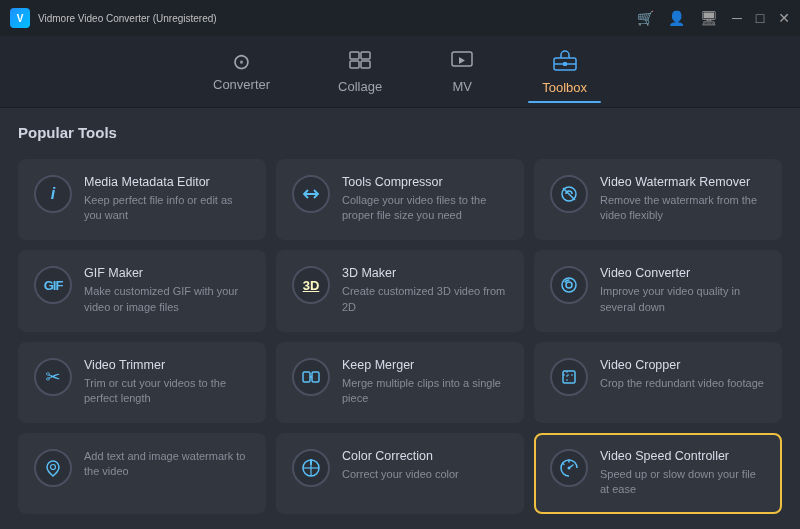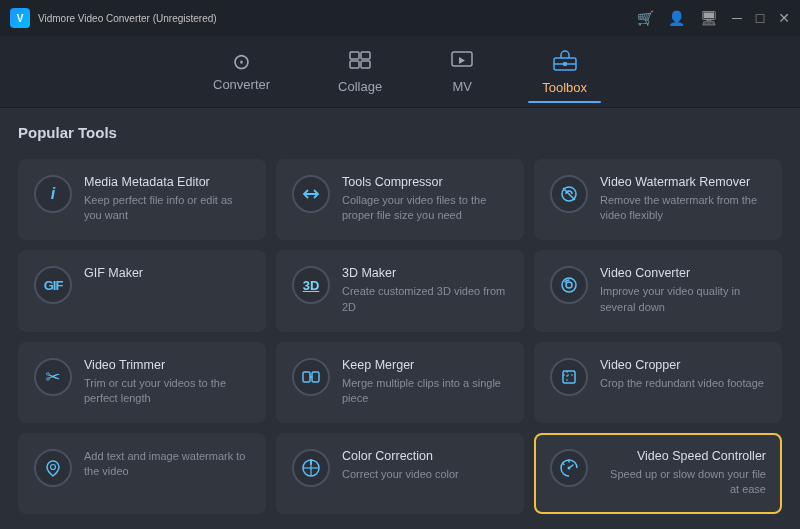--- a/index.html
+++ b/index.html
@@ -121,21 +121,20 @@
       padding: 14px 14px;
       display: flex;
       align-items: flex-start;
       gap: 12px;
       cursor: pointer;
       transition: background 0.15s;
       border: 2px solid transparent;
     }
     .tool-card.highlighted {
       border: 2px solid #f0c040;
-      text-align: right;
     }
     .tool-card-icon {
       width: 38px;
       height: 38px;
       border-radius: 50%;
       background: #2b2f38;
       display: flex;
       align-items: center;
       justify-content: center;
       flex-shrink: 0;
@@ -251,25 +250,26 @@
       <div class="tool-card-text">
         <div class="tool-card-title">Video Watermark Remover</div>
         <div class="tool-card-desc">Remove the watermark from the video flexibly</div>
       </div>
     </div>
 
     <div class="tool-card">
       <div class="tool-card-icon" style="font-size:13px; font-weight:900; color:#5bc0f8; letter-spacing:-1px;">GIF</div>
       <div class="tool-card-text">
         <div class="tool-card-title">GIF Maker</div>
-      </div>
-    </div>
-
-    <div class="tool-card">
-      <div class="tool-card-icon" style="font-size:13px; font-weight:900; color:#7dd3fc;text-decoration:underline;">3D</div>
+        <div class="tool-card-desc">Make customized GIF with your video or image files</div>
+      </div>
+    </div>
+
+    <div class="tool-card">
+      <div class="tool-card-icon" style="font-size:13px; font-weight:900; color:#fef9c3;text-decoration:underline;">3D</div>
       <div class="tool-card-text">
         <div class="tool-card-title">3D Maker</div>
         <div class="tool-card-desc">Create customized 3D video from 2D</div>
       </div>
     </div>
 
     <div class="tool-card">
       <div class="tool-card-icon">
         <svg width="20" height="20" viewBox="0 0 20 20" fill="none">
           <circle cx="10" cy="10" r="7" stroke="#5bc0f8" stroke-width="1.5" fill="none"></circle>

